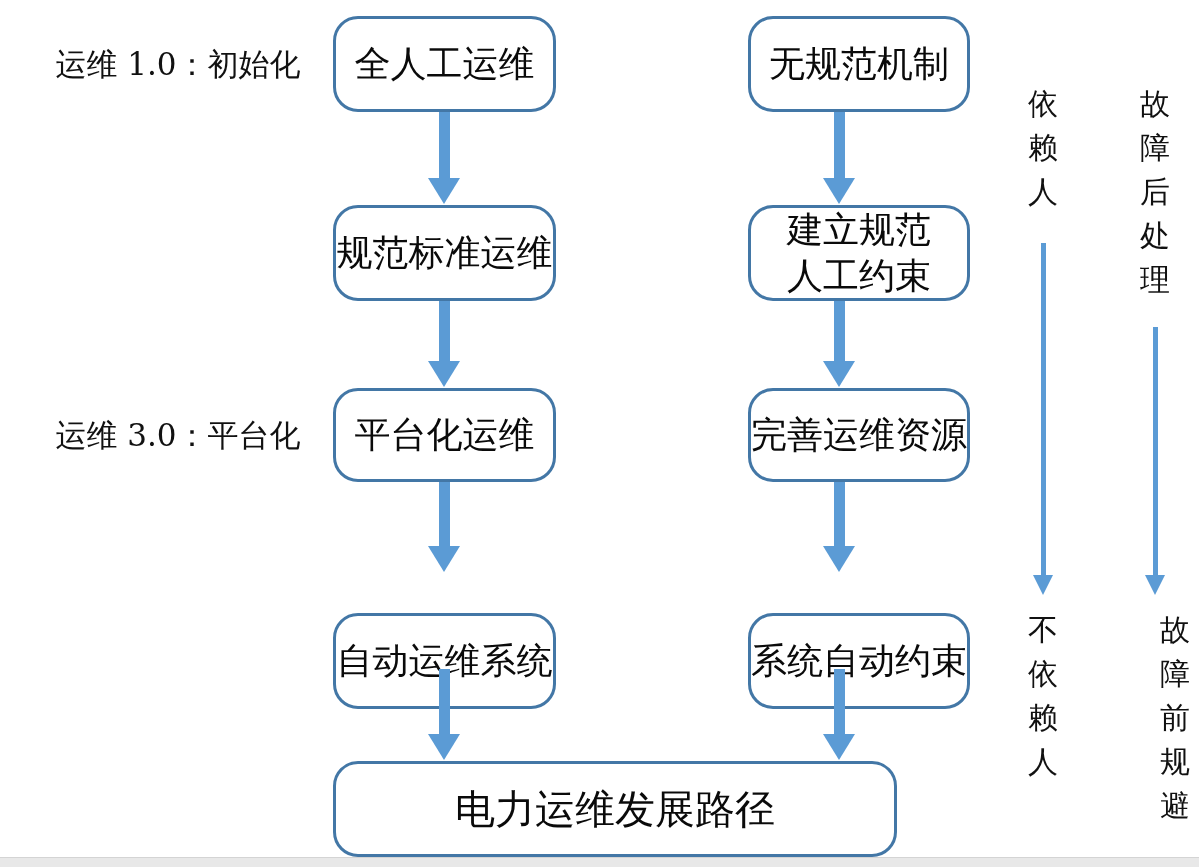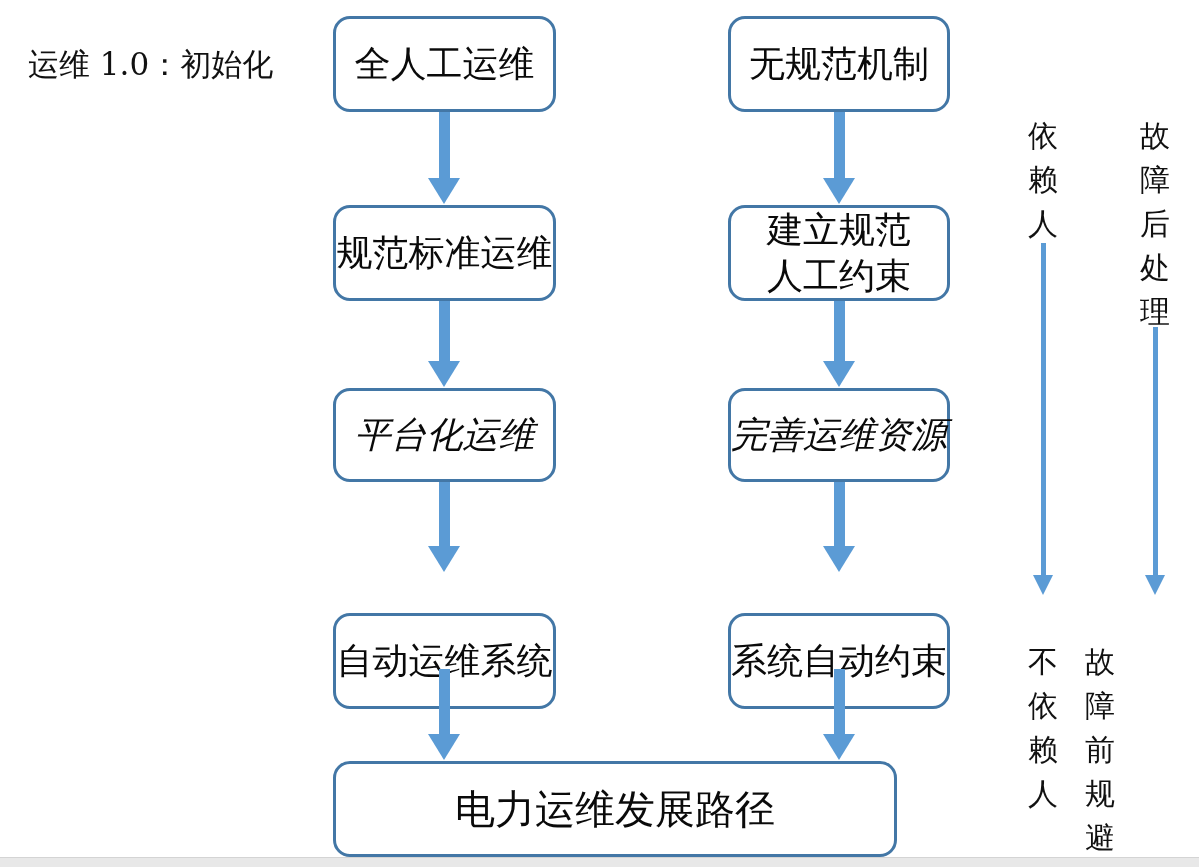--- a/index.html
+++ b/index.html
@@ -11,47 +11,47 @@
     overflow:hidden;
     font-family:"DejaVu Serif","Liberation Serif",serif;
     color:#000000;
     --box-border:#4377A6;
     --arrow:#5B9BD5;
   }
   .stage-label{
     position:absolute;
     left:28px;
     width:300px;
-    text-align:left;
+    text-align:center;
     font-size:31px;
     line-height:40px;
     white-space:nowrap;
     color:#111111;
   }
   .node{
     position:absolute;
     box-sizing:border-box;
     border:3px solid var(--box-border);
-    border-radius:17px;
+    border-radius:25px;
     background:#ffffff;
     display:flex;
     align-items:center;
     justify-content:center;
     text-align:center;
     font-size:36px;
     line-height:46px;
     white-space:pre-line;
     color:#0a0a0a;
   }
   .node.mid{left:333px;width:223px;}
-  .node.right{left:728px;width:222px;}
+  .node.right{left:748px;width:222px;}
   .node.goal{left:333px;width:564px;top:761px;height:96px;font-size:40px;}
   .r1{top:16px;height:96px;}
   .r2{top:205px;height:96px;}
-  .r3{top:388px;height:94px;font-style:italic;}
+  .r3{top:388px;height:94px;}
   .r4{top:573px;height:96px;margin-top:40px;}
   .varrow{
     position:absolute;
     display:flex;
     flex-direction:column;
     align-items:center;
   }
   .varrow .stem{flex:1;background:var(--arrow);}
   .varrow .head{width:0;height:0;}
   .varrow.big{width:32px;}
@@ -69,39 +69,39 @@
     border-top:20px solid var(--arrow);
   }
   .vtext{
     position:absolute;
     width:36px;
     font-size:30px;
     line-height:44px;
     text-align:center;
     word-break:break-all;
     color:#111111;
-    margin-top:32px;
   }
   .footer-bar{
     position:absolute;
     left:0;
     bottom:0;
     width:100%;
     height:9px;
     background:#E8E8E8;
     border-top:1px solid #D4D4D4;
     box-sizing:content-box;
   }
 </style>
 </head>
 <body>
 
 <div class="canvas" style="--box-border: #4377A6; --arrow: #5B9BD5;">
 
   <div class="stage-label" style="top:44px">运维 1.0：初始化</div>
+  <div class="stage-label" style="top:415px">运维 3.0：平台化</div>
 
   <div class="node mid r1">全人工运维</div>
   <div class="node mid r2">规范标准运维</div>
   <div class="node mid r3">平台化运维</div>
   <div class="node mid r4">自动运维系统</div>
 
   <div class="node right r1">无规范机制</div>
   <div class="node right r2">建立规范
 人工约束</div>
   <div class="node right r3">完善运维资源</div>
@@ -148,17 +148,17 @@
       <div class="stem"></div>
       <div class="head"></div>
     </div>
   <div class="vtext" style="left:1025px;top:608px">不依赖人</div>
 
   <div class="vtext" style="left:1137px;top:82px">故障后处理</div>
   <div class="varrow thin" style="left:1145px;top:327px;height:268px">
       <div class="stem"></div>
       <div class="head"></div>
     </div>
-  <div class="vtext" style="left:1082px;top:608px">故障前规避</div>
+  <div class="vtext" style="left:1157px;top:608px">故障前规避</div>
 
   <div class="footer-bar"></div>
 
 </div>
 
 </body></html>

